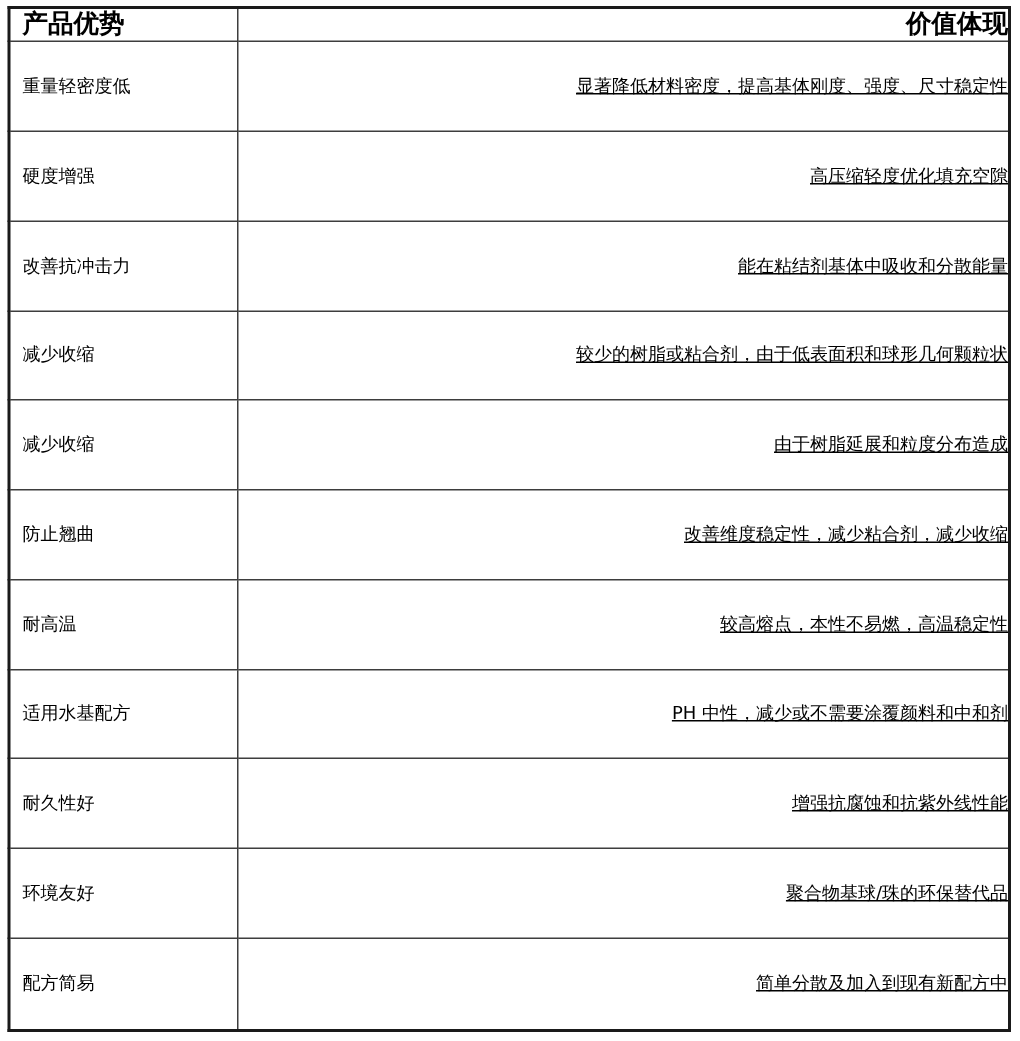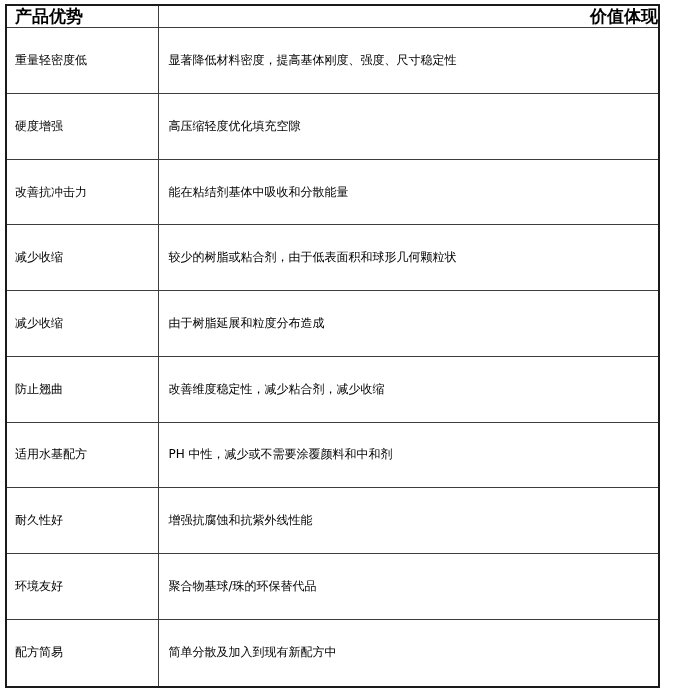--- a/index.html
+++ b/index.html
@@ -10,21 +10,21 @@
     width: 680px;
     height: 694px;
     background: #ffffff;
     color: #000000;
     font-family: "DejaVu Sans", "Liberation Sans", sans-serif;
   }
   .page {
     box-sizing: border-box;
     width: 680px;
     height: 694px;
-    padding: 4px 20px 6px 5px;
+    padding: 4px 6px 6px 5px;
     background: #ffffff;
   }
   table.adv-table {
     width: 100%;
     height: 100%;
     border-collapse: collapse;
     table-layout: fixed;
     border: 2px solid #1a1a1a;
     background: #ffffff;
   }
@@ -44,22 +44,23 @@
     font-size: 17px;
   }
   th.adv, td.adv {
     text-align: left;
     padding-left: 8px;
   }
   th.val {
     text-align: right;
   }
   td.val {
-    text-align: left;
+    text-align: right;
     padding-left: 10px;
+    text-decoration: underline;
   }
 </style>
 </head>
 <body>
 
 <div class="page">
   <table class="adv-table">
     <colgroup>
       <col class="col-adv">
       <col class="col-val">
@@ -89,20 +90,24 @@
         </tr>
         <tr>
           <td class="adv">减少收缩</td>
           <td class="val">由于树脂延展和粒度分布造成</td>
         </tr>
         <tr>
           <td class="adv">防止翘曲</td>
           <td class="val">改善维度稳定性，减少粘合剂，减少收缩</td>
         </tr>
         <tr>
+          <td class="adv">耐高温</td>
+          <td class="val">较高熔点，本性不易燃，高温稳定性</td>
+        </tr>
+        <tr>
           <td class="adv">适用水基配方</td>
           <td class="val">PH 中性，减少或不需要涂覆颜料和中和剂</td>
         </tr>
         <tr>
           <td class="adv">耐久性好</td>
           <td class="val">增强抗腐蚀和抗紫外线性能</td>
         </tr>
         <tr>
           <td class="adv">环境友好</td>
           <td class="val">聚合物基球/珠的环保替代品</td>

